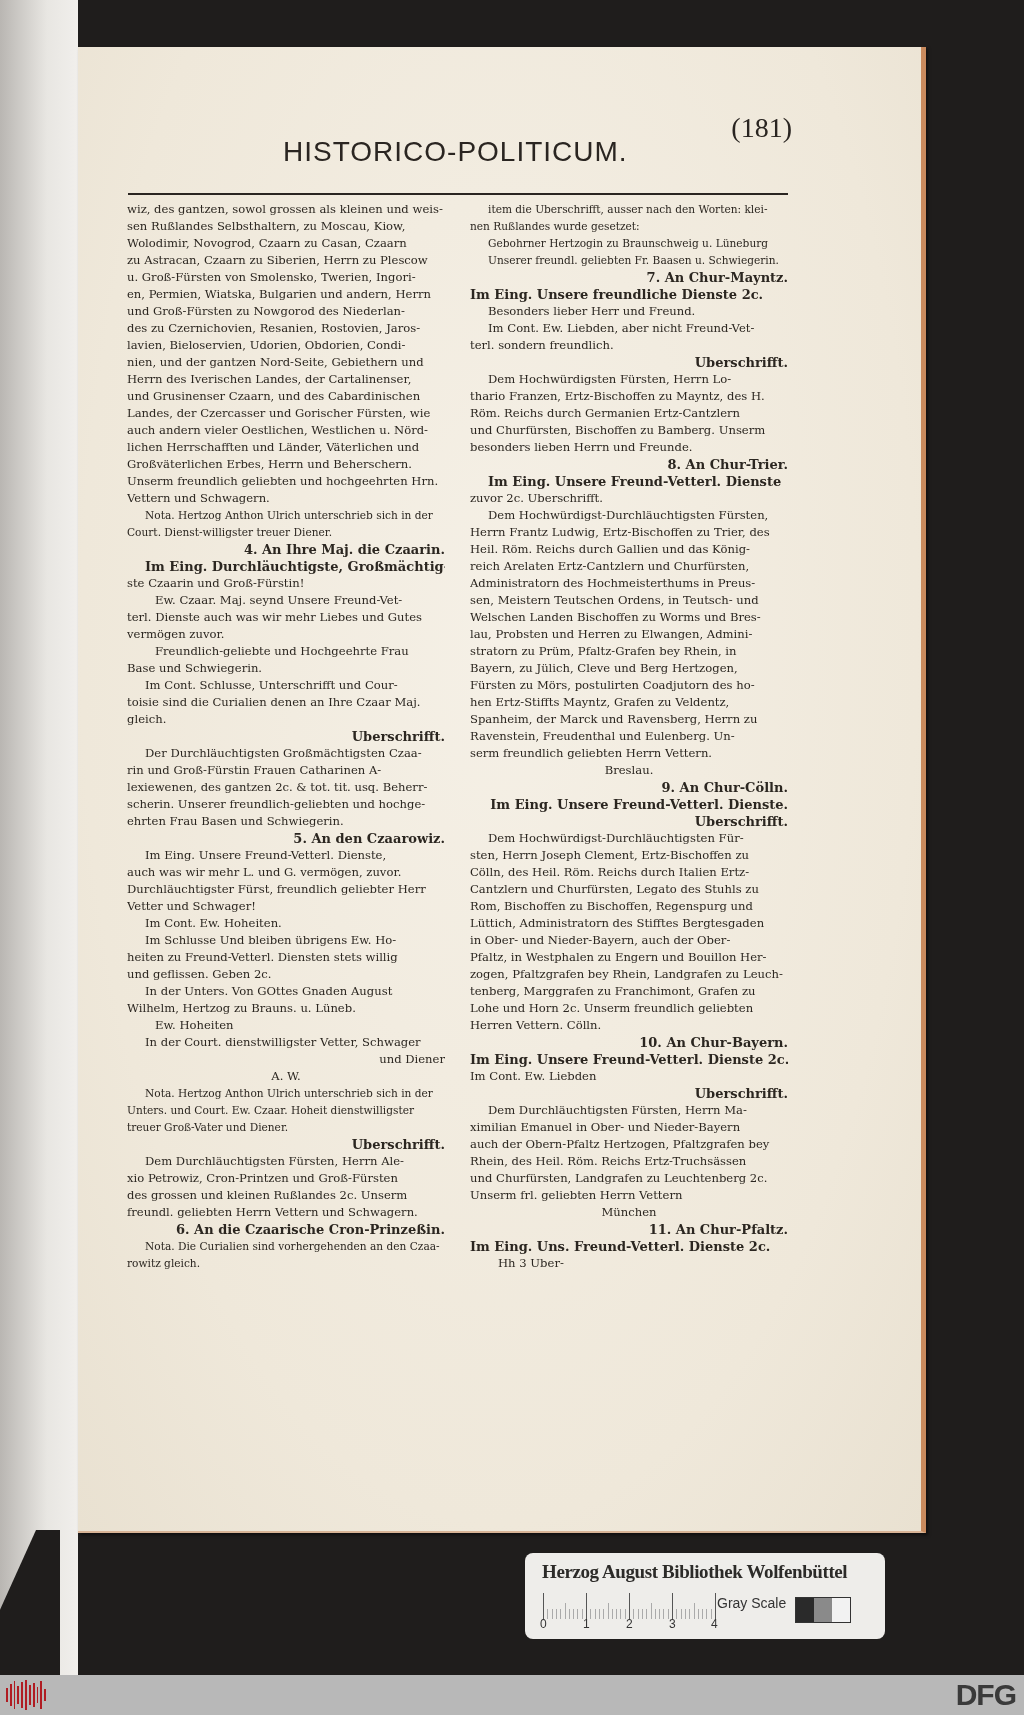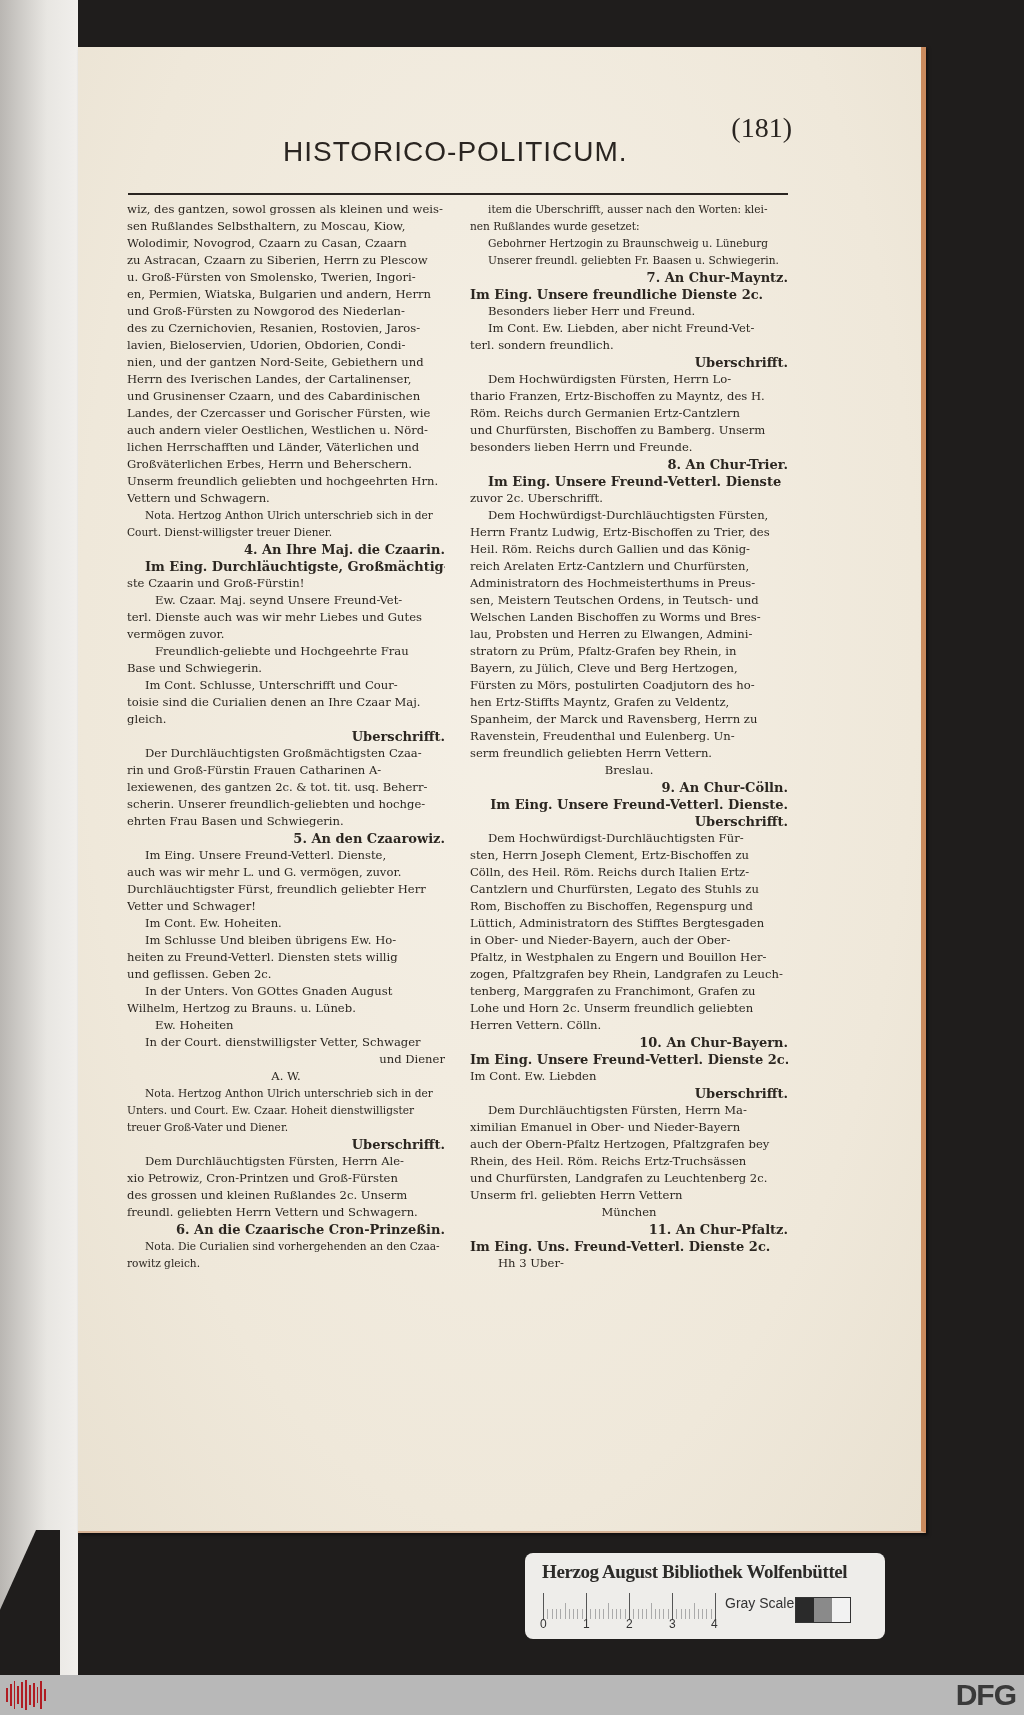--- a/index.html
+++ b/index.html
@@ -68,21 +68,21 @@
   }
   .ruler {
     position: absolute; left: 18px; top: 40px; width: 175px; height: 26px;
   }
   .tick { position: absolute; bottom: 0; width: 1px; background: #555; }
   .ruler-label {
     position: absolute; top: 64px;
     font-family: "Liberation Sans", sans-serif; font-size: 12px; color: #333;
   }
   .gray-label {
-    position: absolute; left: 200px; top: 42px;
+    position: absolute; left: 192px; top: 42px;
     font-family: "Liberation Sans", sans-serif; font-size: 14px; color: #333;
   }
   .gray-swatches {
     position: absolute; left: 270px; top: 44px; width: 56px; height: 26px;
     border: 1px solid #333; display: flex;
   }
   .gray-swatches span { flex: 1; }
   .footer {
     position: absolute; left: 0; top: 1675px; width: 1024px; height: 40px;
     background: #b8b8b8;

